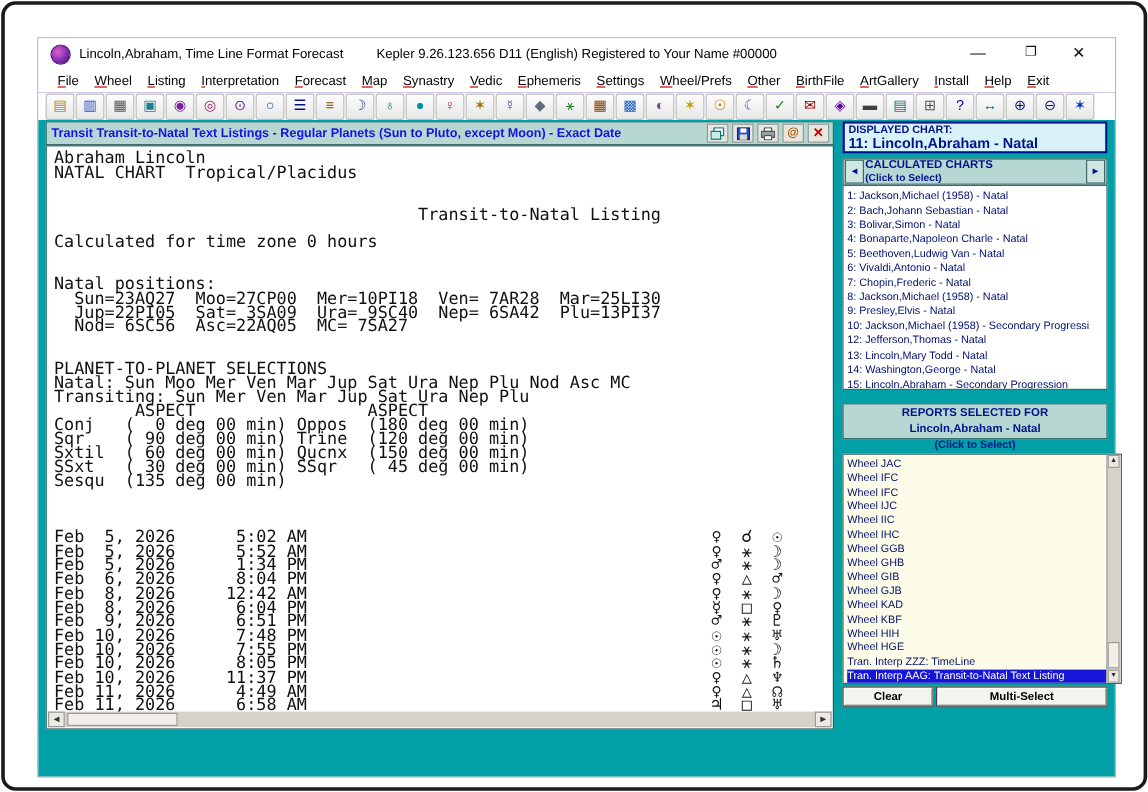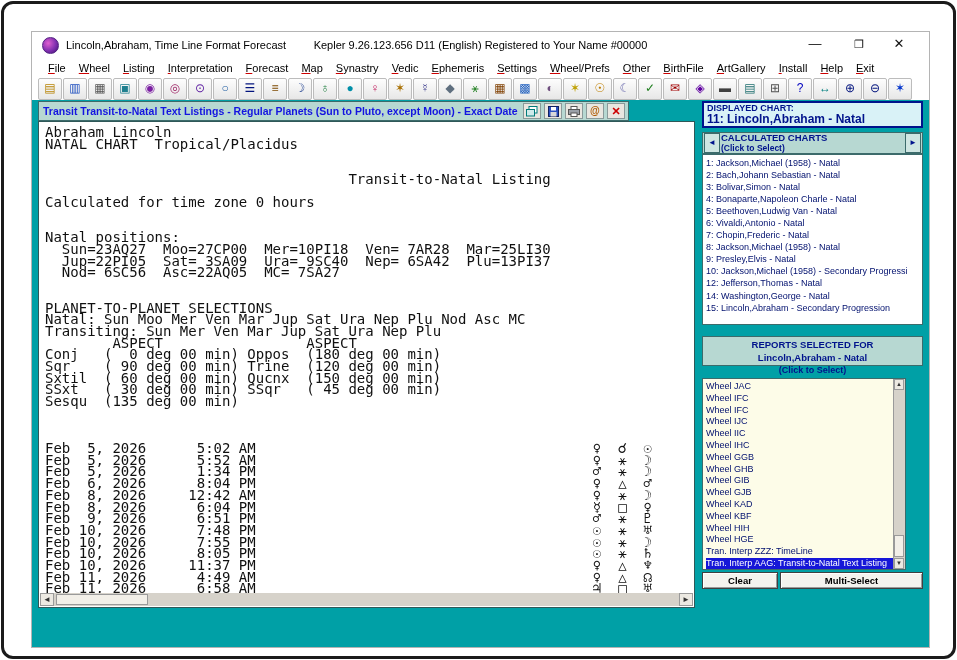--- a/index.html
+++ b/index.html
@@ -29,21 +29,21 @@
   
   .toolbar{position:absolute;left:0;top:45px;right:0;height:23px;background:#ffffff;display:flex;
            align-items:center;padding-left:6px;gap:1px;}
   .tool-btn{width:22px;height:20px;flex:0 0 auto;border:1px solid #bcbcbc;border-radius:2px;
             background:linear-gradient(#fdfdfd,#e7e7e7);font-size:12px;line-height:19px;text-align:center;}
 
   
   .client{position:absolute;left:0;top:68px;right:0;bottom:0;background:#00a0a6;}
 
   
-  .report-header{position:absolute;left:6px;top:69px;width:591px;height:20px;background:#b7d8d2;
+  .report-header{position:absolute;left:6px;top:69px;width:657px;height:20px;background:#b7d8d2;
                  border:1px solid #3c6b6b;box-sizing:border-box;display:flex;align-items:center;}
   .report-title{color:#1414e0;font-weight:bold;font-size:10.5px;padding-left:4px;white-space:nowrap;
                 overflow:hidden;}
   .rh-icons{margin-left:auto;display:flex;gap:3px;padding-right:3px;align-items:center;}
   .rh-btn{width:16px;height:14px;border:1px solid #8a9a9a;background:#e9e6e0;display:flex;
           align-items:center;justify-content:center;font-size:10px;line-height:12px;}
   .rh-at{color:#b05a00;font-weight:bold;}
   .rh-x{color:#cc0000;font-weight:bold;font-size:11px;}
 
   
@@ -76,21 +76,21 @@
                    border:1px solid #3c6b6b;box-sizing:border-box;padding:2px 0 0 3px;overflow:hidden;}
   .chart-item{font-size:9px;line-height:12.05px;color:#00106e;white-space:nowrap;overflow:hidden;}
 
   .panel-reports-header{position:absolute;left:670px;top:304px;width:221px;height:30px;background:#b7d8d2;
                         border:1px solid #3c6b6b;box-sizing:border-box;text-align:center;color:#00138c;
                         font-weight:bold;padding-top:1px;}
   .prh-line1{font-size:9.5px;line-height:13px;}
   .prh-line2{font-size:9.5px;line-height:13px;}
   .prh-line3{font-size:9px;line-height:13px;}
 
-  .panel-reports-list{position:absolute;left:670px;top:346px;width:204px;height:192px;background:#fdfce8;
+  .panel-reports-list{position:absolute;left:670px;top:346px;width:233px;height:192px;background:#fdfce8;
                       border:1px solid #3c6b6b;box-sizing:border-box;padding:2px 12px 0 3px;overflow:hidden;}
   .report-item{font-size:9px;line-height:11.8px;color:#00106e;white-space:nowrap;overflow:hidden;}
   .report-item.selected{background:#1616d8;color:#ffffff;}
   .vscroll{position:absolute;right:0;top:0;width:11px;height:100%;background:#d6d2ca;border-left:1px solid #9a9a9a;}
   .vs-btn{position:absolute;left:0;width:10px;height:11px;background:#ece9e2;border:1px solid #9a9a9a;
           box-sizing:border-box;font-size:6px;line-height:9px;text-align:center;color:#333;}
   .vs-up{top:0;} .vs-down{bottom:0;}
   .vs-thumb{position:absolute;left:0;bottom:12px;width:10px;height:22px;background:#f2efe8;
             border:1px solid #9a9a9a;box-sizing:border-box;}
 
@@ -271,20 +271,21 @@
         <div class="chart-item">2: Bach,Johann Sebastian - Natal</div>
         <div class="chart-item">3: Bolivar,Simon - Natal</div>
         <div class="chart-item">4: Bonaparte,Napoleon Charle - Natal</div>
         <div class="chart-item">5: Beethoven,Ludwig Van - Natal</div>
         <div class="chart-item">6: Vivaldi,Antonio - Natal</div>
         <div class="chart-item">7: Chopin,Frederic - Natal</div>
         <div class="chart-item">8: Jackson,Michael (1958) - Natal</div>
         <div class="chart-item">9: Presley,Elvis - Natal</div>
         <div class="chart-item">10: Jackson,Michael (1958) - Secondary Progressi</div>
         <div class="chart-item">12: Jefferson,Thomas - Natal</div>
+        <div class="chart-item">13: Lincoln,Mary Todd - Natal</div>
         <div class="chart-item">14: Washington,George - Natal</div>
         <div class="chart-item">15: Lincoln,Abraham - Secondary Progression</div>
     </div>
 
     <div class="panel-reports-header">
       <div class="prh-line1">REPORTS SELECTED FOR</div>
       <div class="prh-line2">Lincoln,Abraham - Natal</div>
       <div class="prh-line3">(Click to Select)</div>
     </div>
 

